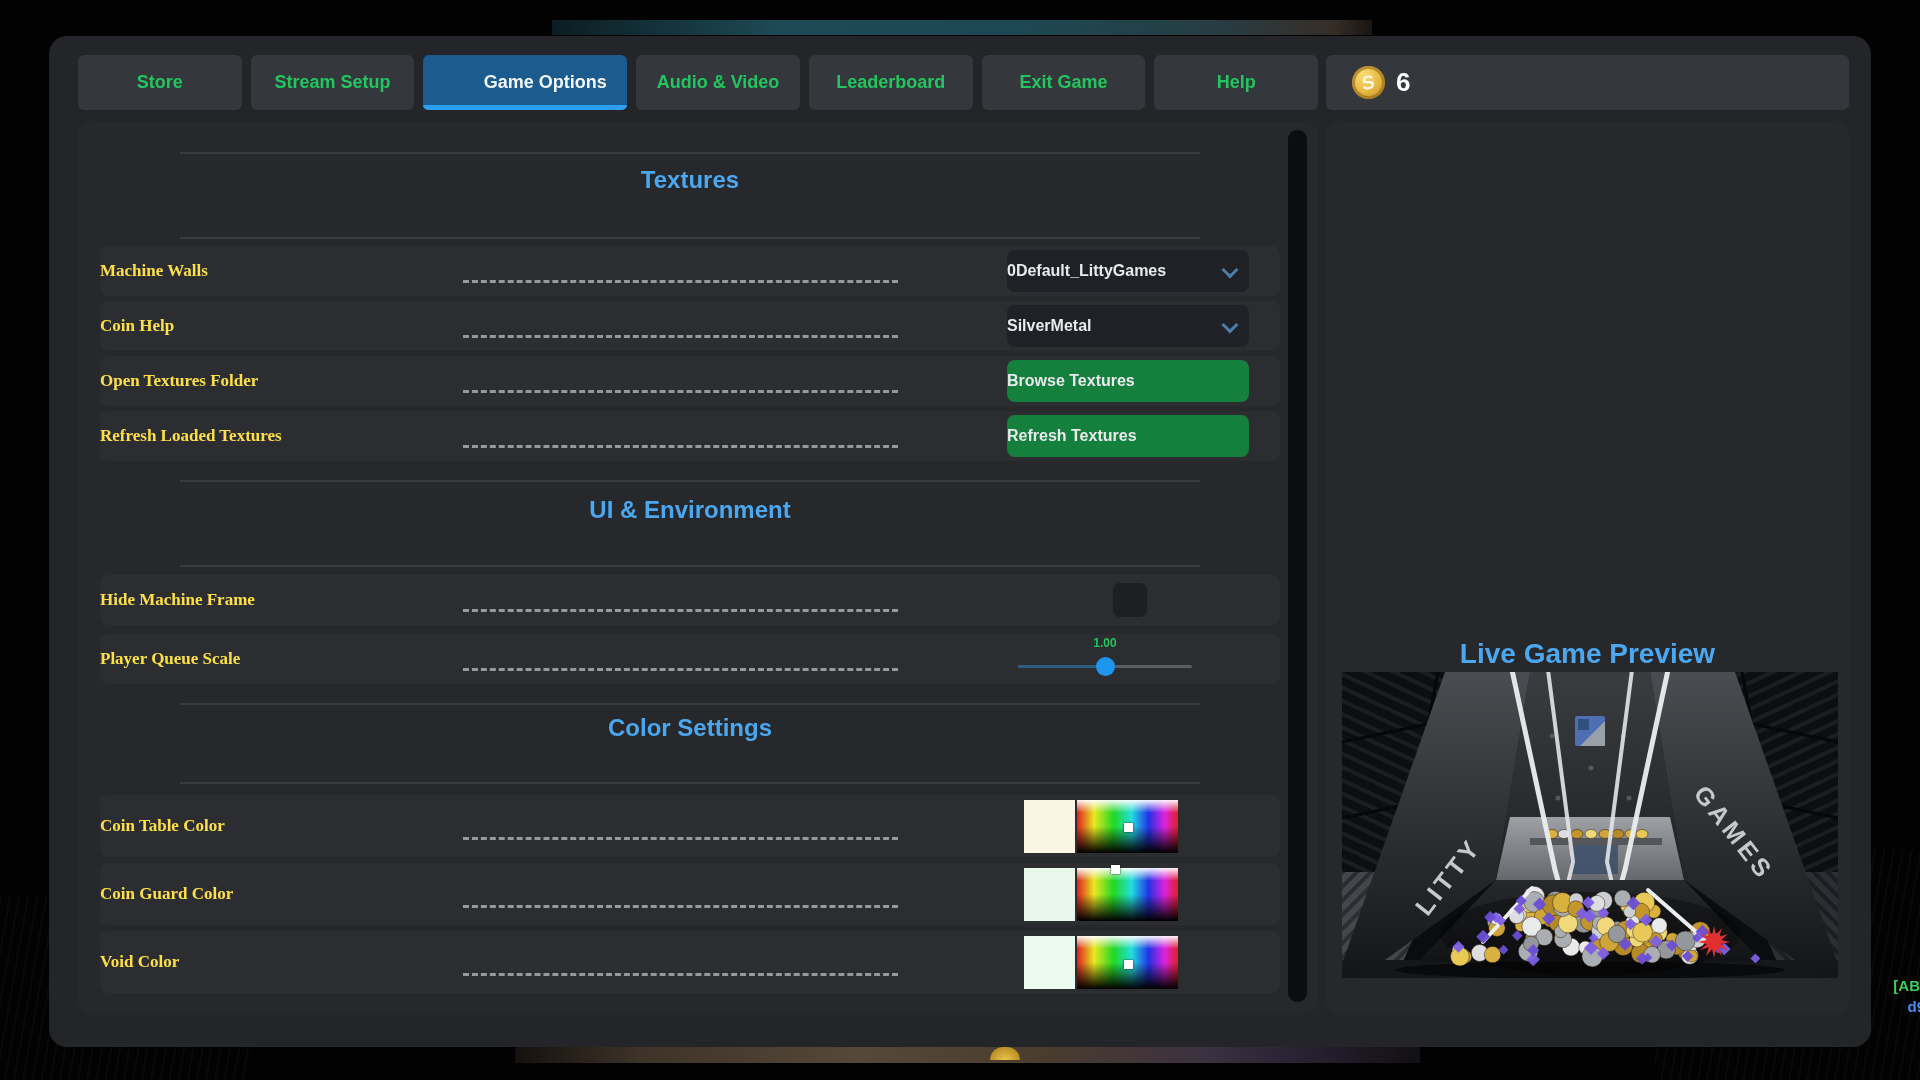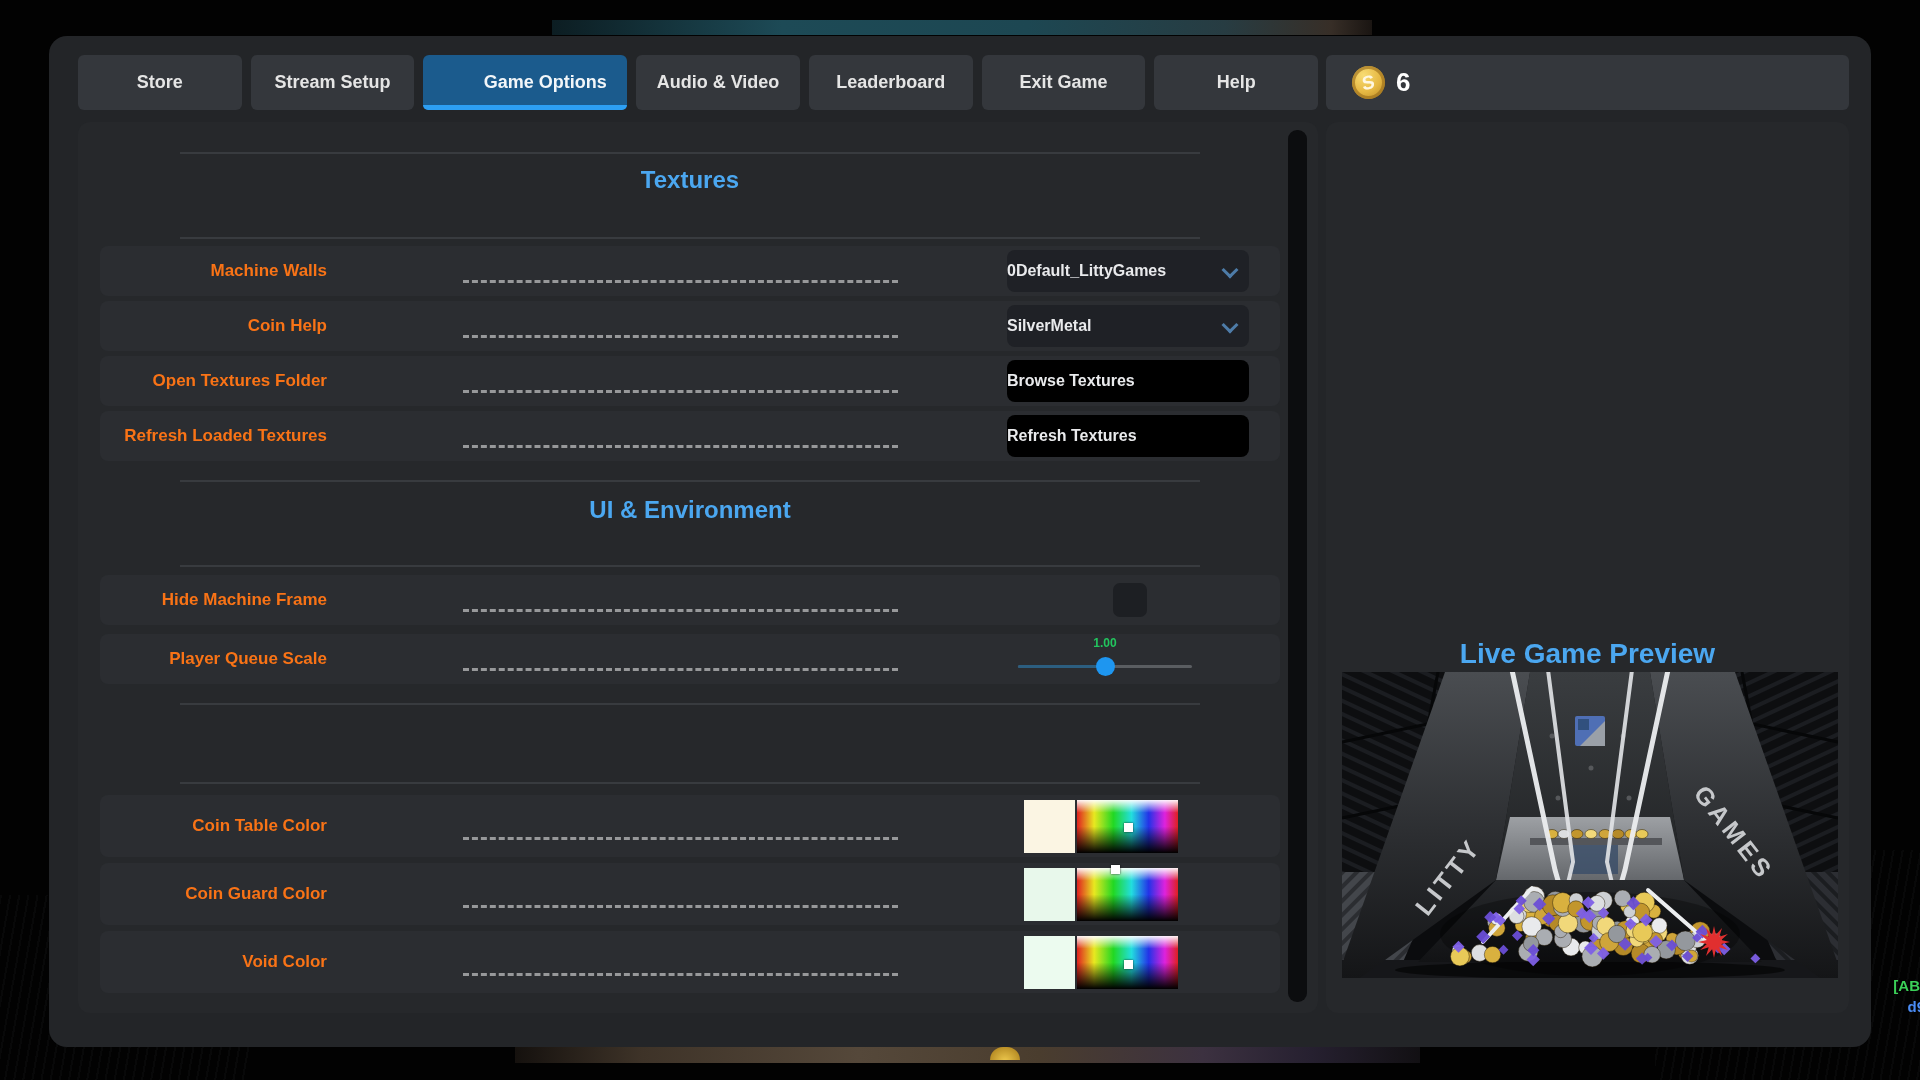--- a/index.html
+++ b/index.html
@@ -21,21 +21,21 @@
   .debug-overlay{position:absolute;right:-5px;top:975px;text-align:right;font-weight:bold;font-size:15px;line-height:21px;}
   .debug-overlay .dbg1{color:var(--overlay-green,#3bd058);}
   .debug-overlay .dbg2{color:var(--overlay-blue,#4b8cf5);}
 
   
   .dialog{position:absolute;left:49px;top:36px;width:1822px;height:1011px;background:#232528;border-radius:18px;}
 
   
   .tabbar{position:absolute;left:29px;top:19px;width:1240px;height:55px;display:flex;gap:9px;}
   .tab{flex:1;position:relative;background:#34373c;border-radius:6px;display:flex;align-items:center;justify-content:center;
-       color:#e5e5e5;font-weight:bold;font-size:18px;cursor:pointer;}
+       color:#22c55e;font-weight:bold;font-size:18px;cursor:pointer;}
   .tab.active{background:var(--active-tab-bg,#1b5b8d);color:#f2f6f9;padding-left:40px;}
   .tab.active::after{content:"";position:absolute;left:0;right:0;bottom:0;height:5px;border-radius:0 0 6px 6px;
        background:var(--active-tab-underline,#2d9ff3);}
 
   
   .currency{position:absolute;left:1277px;top:19px;width:523px;height:55px;background:#34373c;border-radius:6px;
        display:flex;align-items:center;padding-left:26px;box-sizing:border-box;gap:11px;}
   .coin-ico{width:33px;height:33px;border-radius:50%;flex:0 0 auto;
        background:radial-gradient(circle at 35% 28%,#f8dc74,#e6b843 52%,#b5851f);
        box-shadow:inset 0 0 0 3px rgba(150,105,25,.6);display:flex;align-items:center;justify-content:center;}
@@ -47,29 +47,29 @@
   .panel.left{left:29px;top:86px;width:1240px;height:891px;}
   .panel.right{left:1277px;top:86px;width:523px;height:891px;}
 
   .scrollbar-thumb{position:absolute;right:11px;top:8px;width:19px;height:872px;background:#0c0d0f;border-radius:9px;}
 
   .divider{position:absolute;left:102px;width:1020px;height:0;border-top:2px solid #383b3f;}
   .heading{position:absolute;left:0;width:1224px;text-align:center;color:var(--accent-heading,#4ba7f0);
        font-weight:bold;font-size:24px;}
 
   .row{position:absolute;left:22px;width:1180px;background:#2b2d31;border-radius:8px;}
-  .row .lbl{position:absolute;left:0;top:50%;transform:translateY(-50%);width:227px;text-align:right;
-       color:#f97316;font-weight:bold;font-size:17px;}
+  .row .lbl{position:absolute;left:0;top:50%;transform:translateY(-50%);width:227px;
+       color:#fde047;font-weight:bold;font-size:17px;font-family:Liberation Serif, serif;}
   .row .leader{position:absolute;left:363px;width:435px;bottom:13px;border-bottom:3px dashed #97989a;}
   .row.tall .leader{bottom:17px;}
 
   .ctrl{position:absolute;left:907px;width:242px;top:4px;height:42px;border-radius:8px;
        display:flex;align-items:center;justify-content:flex-start;color:#e9eaec;font-weight:bold;font-size:16px;cursor:pointer;}
   .ctrl.dropdown{background:#1f2126;}
-  .ctrl.button{background:#000000;}
+  .ctrl.button{background:#15803d;}
   .chev{position:absolute;right:13px;top:14px;width:9px;height:9px;
        border-right:3px solid #4e7ca8;border-bottom:3px solid #4e7ca8;transform:rotate(45deg);}
 
   .checkbox{position:absolute;left:1013px;top:8px;width:34px;height:34px;background:#1d1f23;border-radius:7px;cursor:pointer;}
 
   .slider{position:absolute;left:918px;top:0;width:174px;height:50px;}
   .slider .val{position:absolute;left:57px;width:60px;top:2px;text-align:center;color:#22c55e;font-weight:bold;font-size:12px;}
   .slider .track{position:absolute;left:0;right:0;top:31px;height:3px;background:#5a5d61;border-radius:2px;}
   .slider .fill{position:absolute;left:0;top:31px;height:3px;background:var(--slider-fill,#2c5e80);border-radius:2px;}
   .slider .knob{position:absolute;top:23px;width:19px;height:19px;margin-left:-9px;border-radius:50%;
@@ -193,20 +193,21 @@
         <div class="leader"></div>
         <div class="slider">
           <div class="val">1.00</div>
           <div class="track"></div>
           <div class="fill" id="slider-fill" style="width: 87px;"></div>
           <div class="knob" id="slider-knob" style="left: 87px;"></div>
         </div>
       </div>
 
       <div class="divider" style="top:581px"></div>
+      <div class="heading" style="top:592px">Color Settings</div>
       <div class="divider" style="top:660px"></div>
 
       <div class="row tall" style="top:673px;height:62px">
         <div class="lbl">Coin Table Color</div>
         <div class="leader"></div>
         <div class="swatch" style="background: rgb(251, 245, 227);"></div>
         <div class="picker">
           <div class="marker" style="left: 50%; top: 50%;"></div>
         </div>
       </div>

